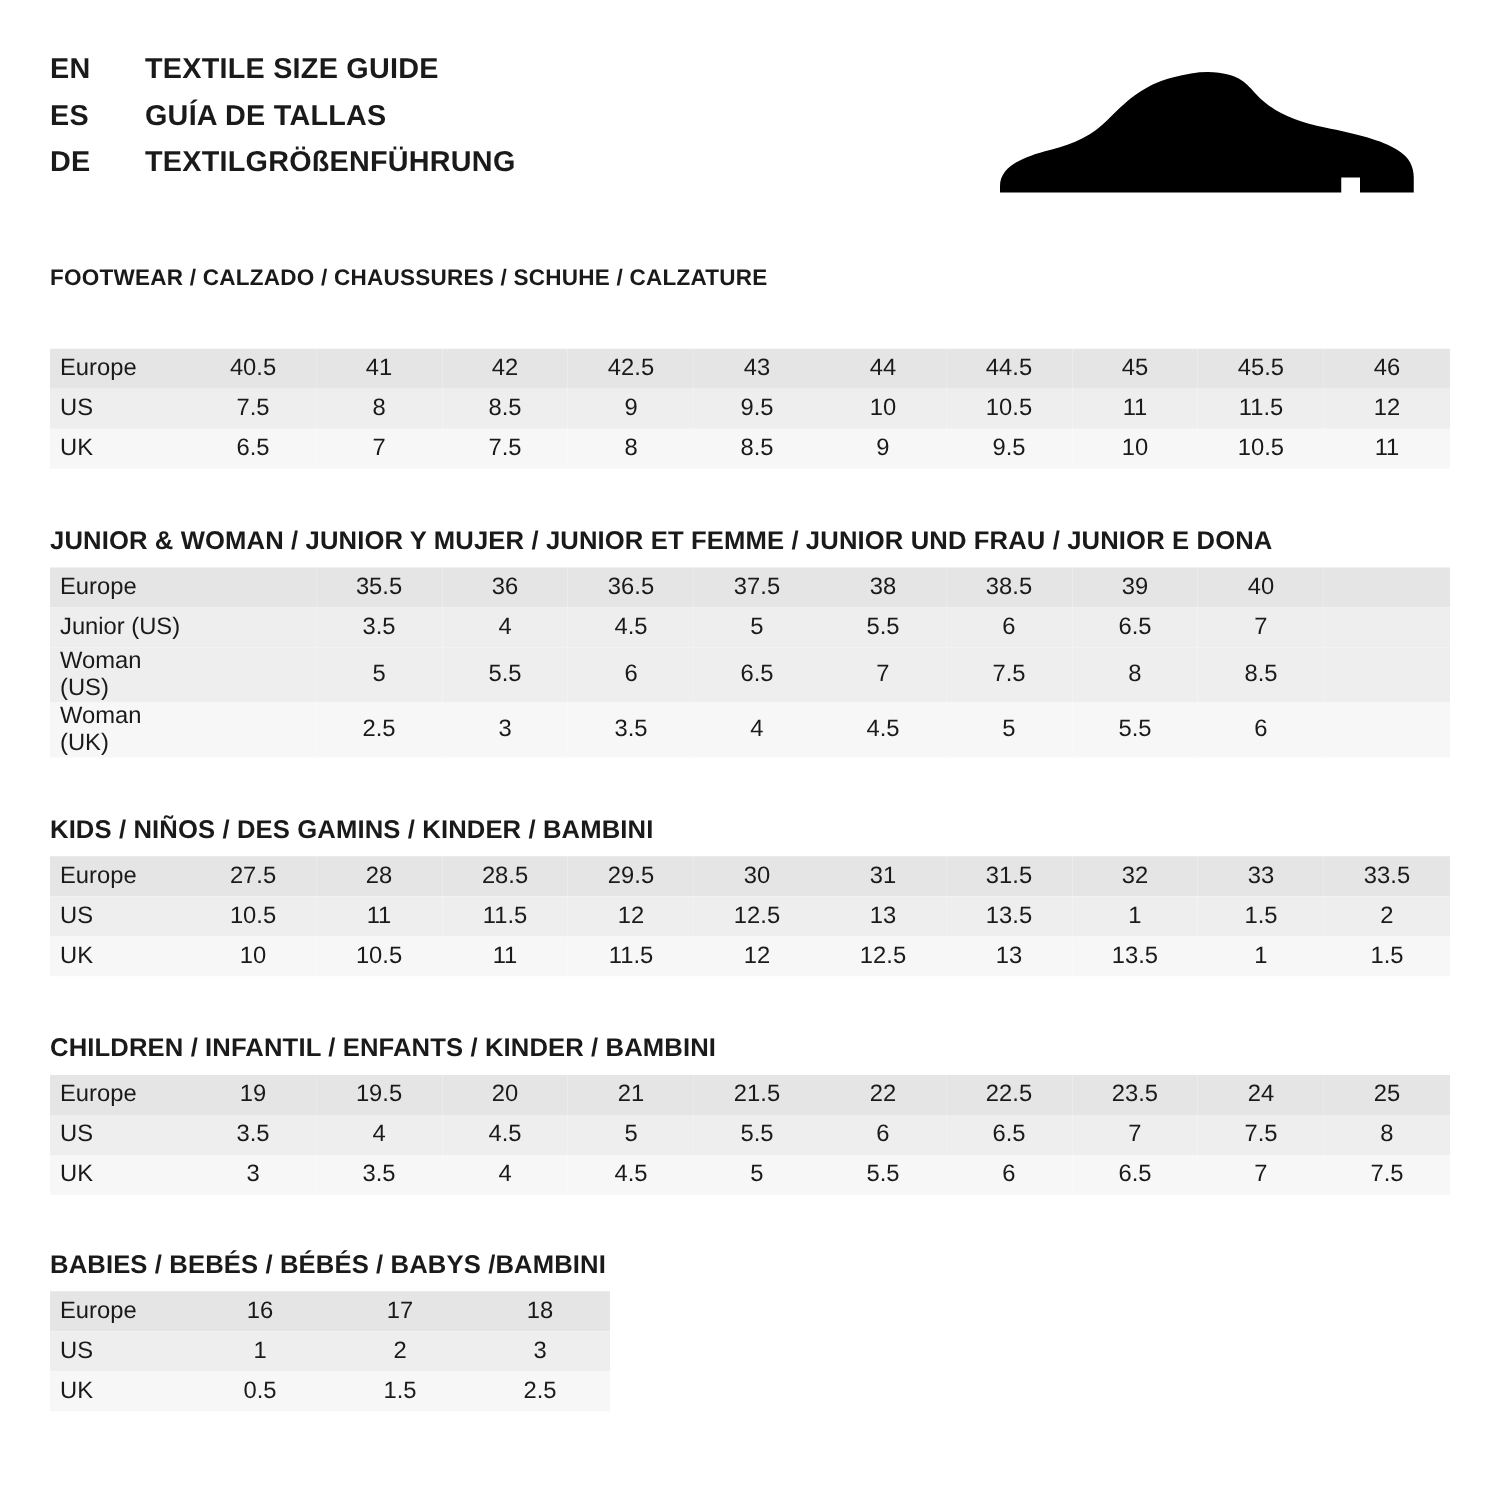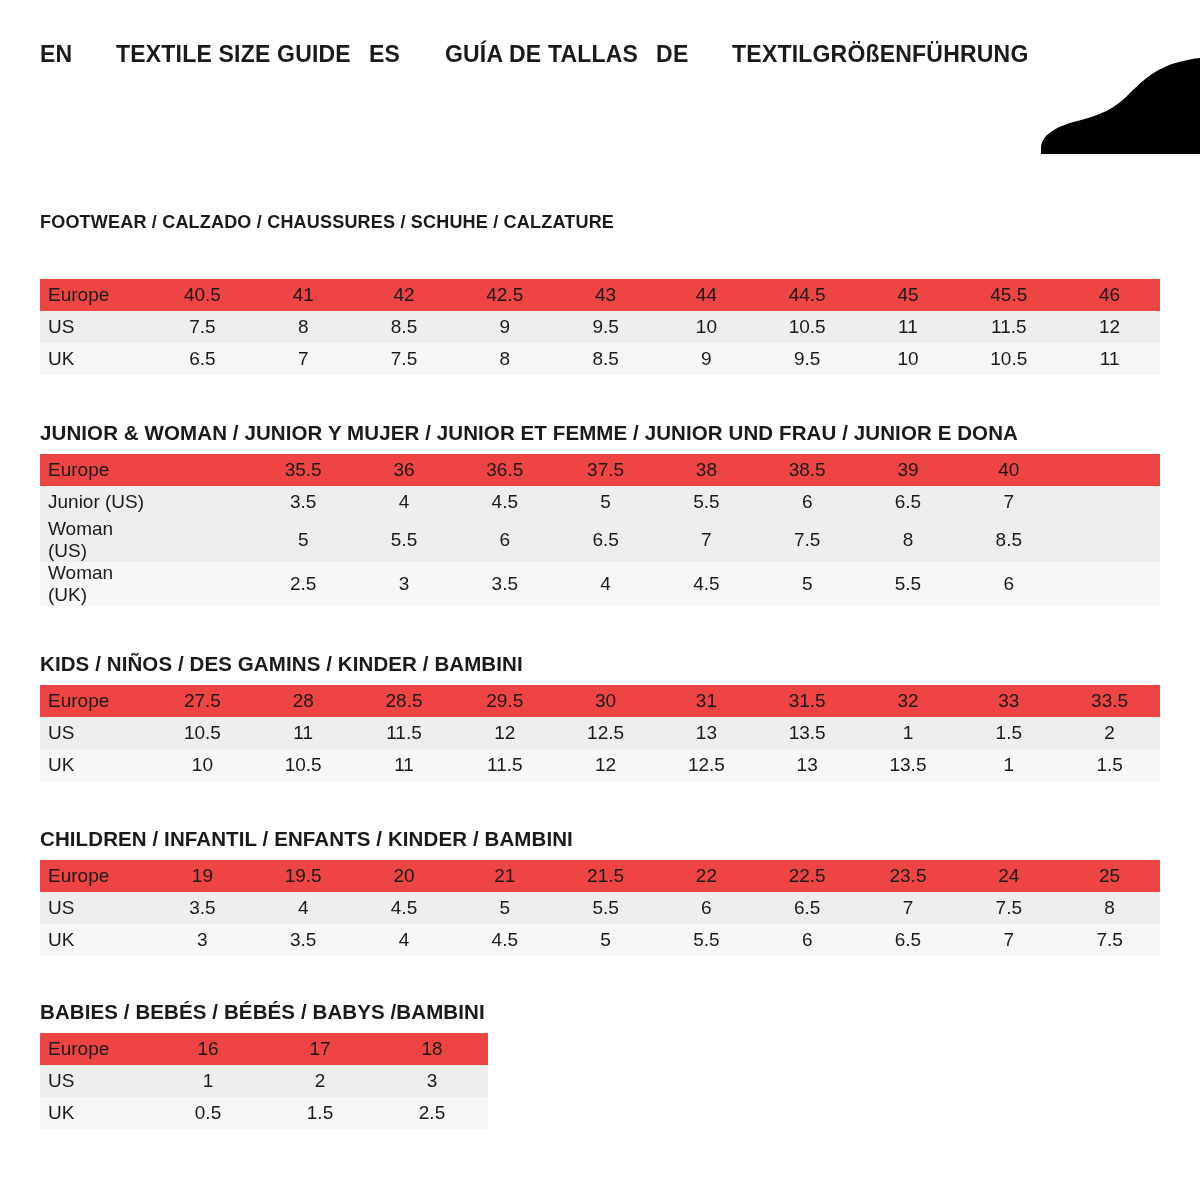--- a/index.html
+++ b/index.html
@@ -20,22 +20,22 @@
   }
 
   
   .header {
     display: flex;
     justify-content: space-between;
     align-items: flex-start;
   }
   .lang-block {
     display: flex;
-    flex-direction: row;
-    gap: 18px;
+    flex-direction: column;
+    gap: 5px;
     padding-top: 8px;
   }
   .lang-row {
     display: flex;
     align-items: baseline;
     font-weight: bold;
     font-size: 23px;
     letter-spacing: 0.2px;
     line-height: 1.42;
   }
@@ -81,21 +81,21 @@
     height: 32px;
     text-align: center;
     padding: 0;
     vertical-align: middle;
   }
   td.rowhead {
     text-align: left;
     padding-left: 8px;
   }
   tr.head td {
-    background: #ef4444;
+    background: #e5e5e5;
     font-weight: normal;
   }
   tr.odd td { background: #eeeeee; }
   tr.even td { background: #f7f7f7; }
 
   
   table.full col.label { width: 112px; }
   table.full col.val { width: 100.8px; }
   
   table.babies col.label { width: 112px; }

